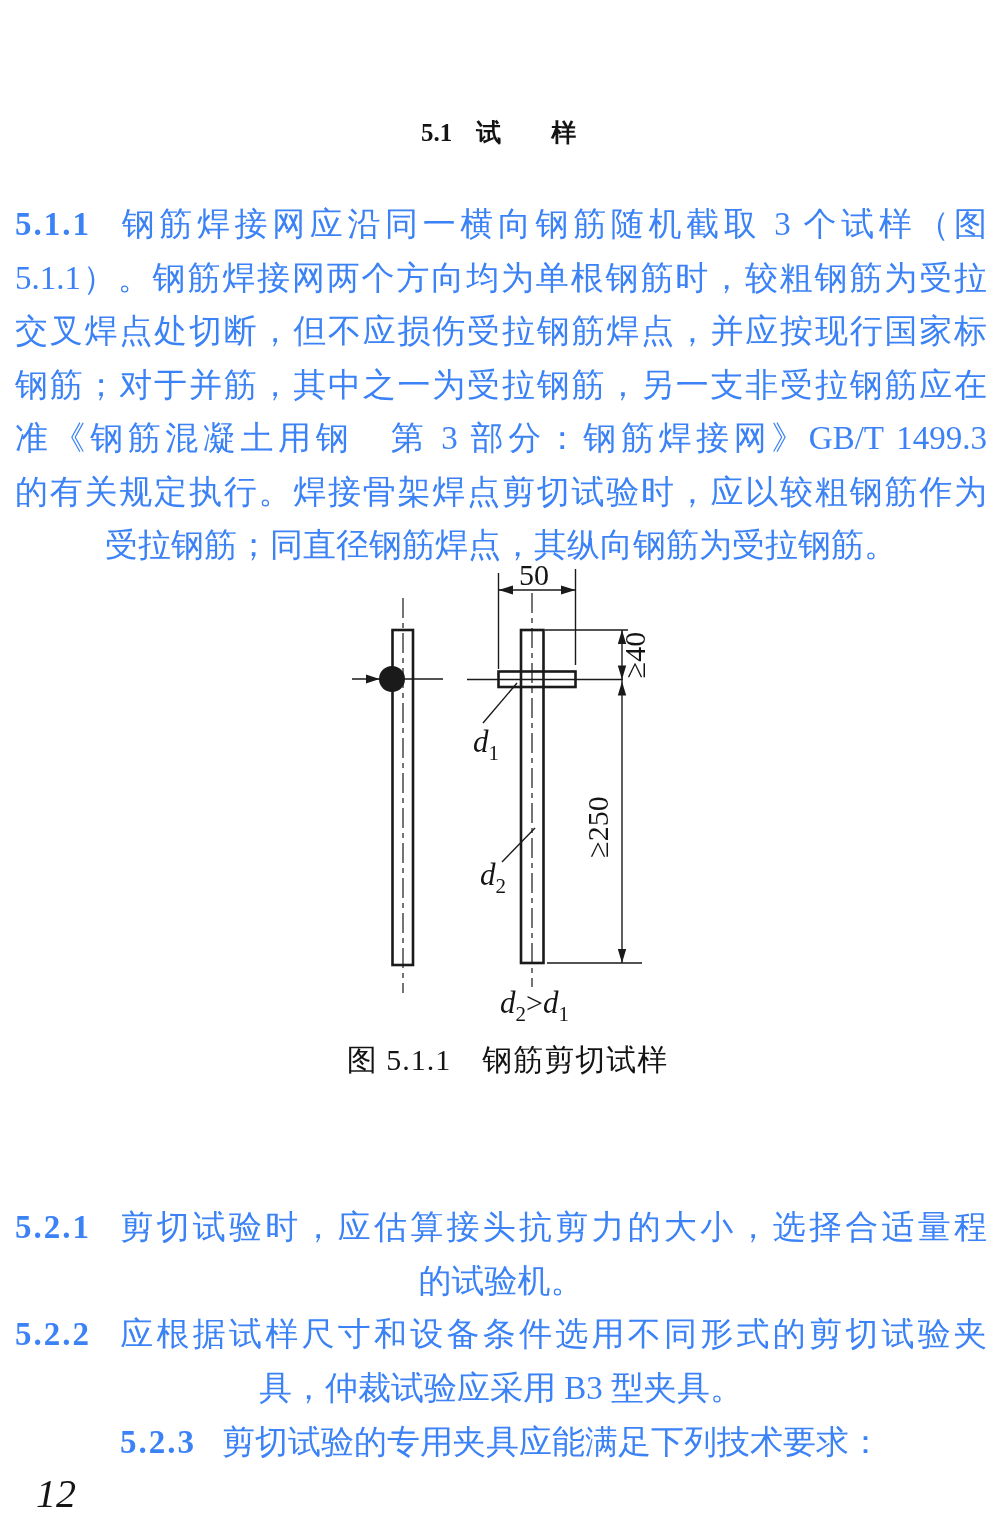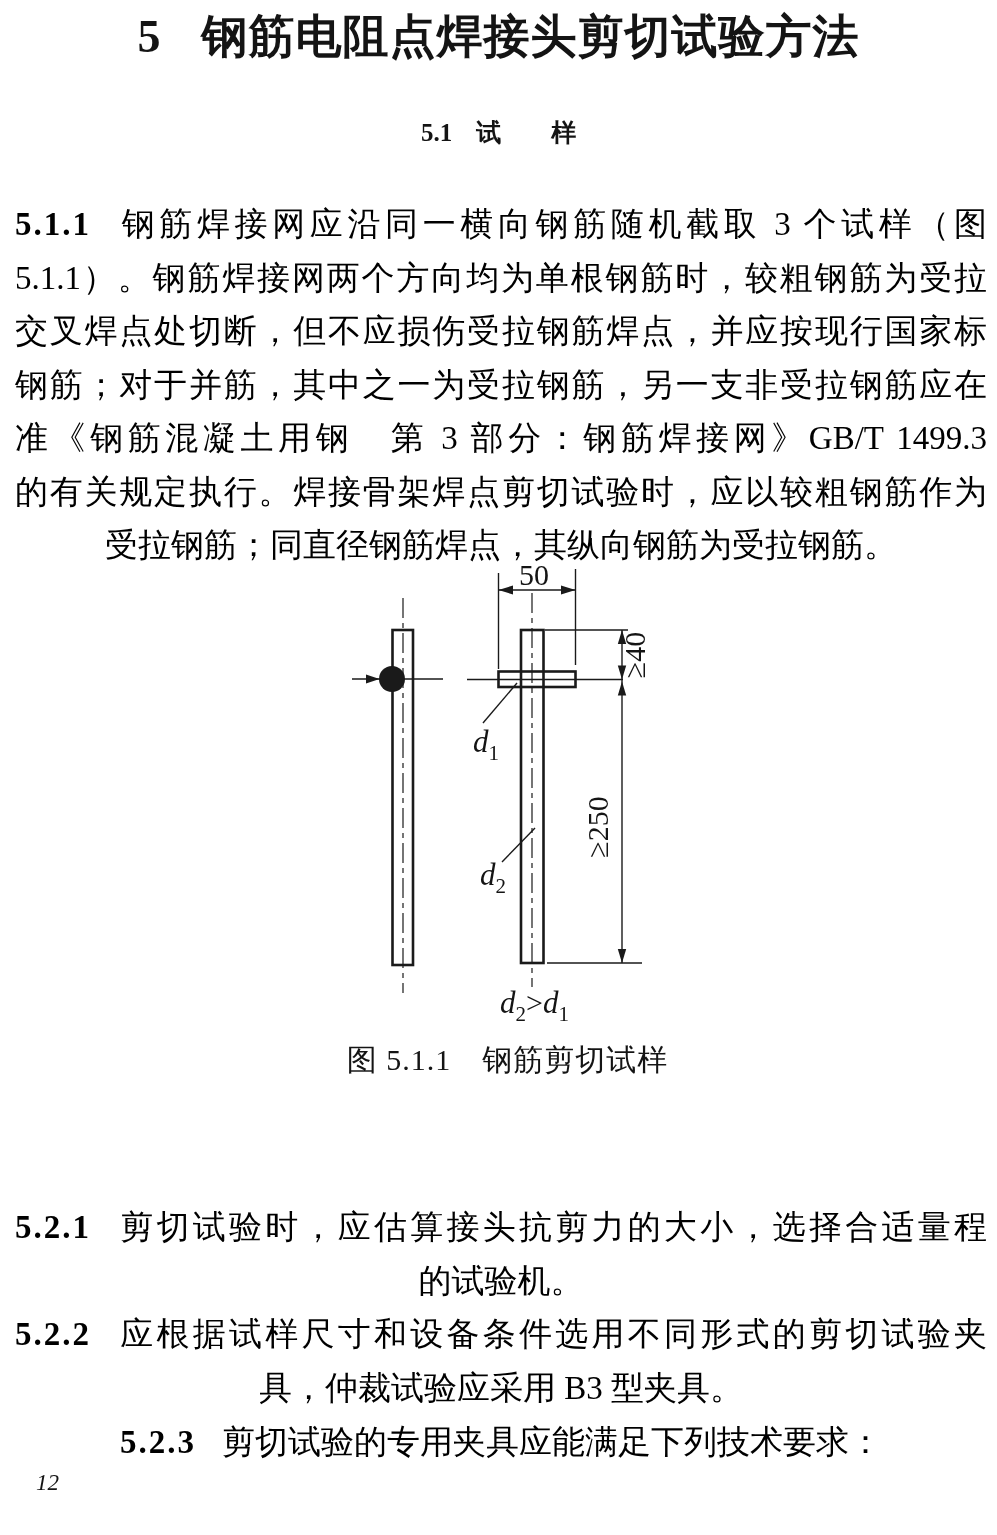--- a/index.html
+++ b/index.html
@@ -27,21 +27,21 @@
   .sec-52 .num { margin-right: 30px; }
   .sec-52 .spread { letter-spacing: 28px; margin-right: -28px; }
 
   
   .body-block {
     position: absolute;
     left: 15px;
     width: 972px;
     font-size: 33px;
     line-height: 53.5px;
-    color: #000000;
+    color: #3b82f6;
   }
   .p511 { top: 198px; }
   .p521 { top: 1201px; }
   .p522 { top: 1308px; }
   .p523 { top: 1416px; }
   .jline {
     text-align: justify;
     text-align-last: justify;
     text-justify: inter-ideograph;
     height: 53.5px;
@@ -50,44 +50,41 @@
   .clabel { font-weight: bold; margin-right: 26px; letter-spacing: 2px; }
 
   
   .caption { top: 1040px; font-size: 30px; letter-spacing: 1px; padding-left: 18px; }
 
   
   .pagenum {
     position: absolute;
     left: 36px;
     top: 1470px;
-    font-size: 23px;
+    font-size: 40px;
     font-style: italic;
   }
 
   
   .figsvg { position: absolute; left: 330px; top: 555px; }
   .figsvg .bar  { fill: none; stroke: #1a1a1a; stroke-width: 2.6; }
   .figsvg .thin { stroke: #1a1a1a; stroke-width: 1.4; fill: none; }
   .figsvg .cl   { stroke: #1a1a1a; stroke-width: 1.2; fill: none; stroke-dasharray: 20 5 5 5; }
   .figsvg .ar   { fill: #1a1a1a; stroke: none; }
   .figsvg text  { fill: #141414; font-family: "Liberation Serif", "DejaVu Serif", serif; }
   .figsvg .dimtxt { font-size: 30px; }
   .figsvg .dlet   { font-size: 31px; font-style: italic; }
   .figsvg .dsub   { font-size: 21px; }
   .figsvg .dop    { font-size: 30px; }
 </style>
 </head>
 <body>
 
 <div class="page">
 
-  <div class="abs center chapter">
-    <span class="num">5</span><span>钢筋电阻点焊接头剪切试验方法</span>
-  </div>
 
   <div class="abs center sec sec-51">
     <span class="num">5.1</span><span>试　　样</span>
   </div>
 
   <div class="body-block p511">
     <div class="jline">
       <span class="clabel">5.1.1</span><span>钢筋焊接网应沿同一横向钢筋随机截取 3 个试样（图</span>
     </div>
     <div class="jline">5.1.1）。钢筋焊接网两个方向均为单根钢筋时，较粗钢筋为受拉</div>

